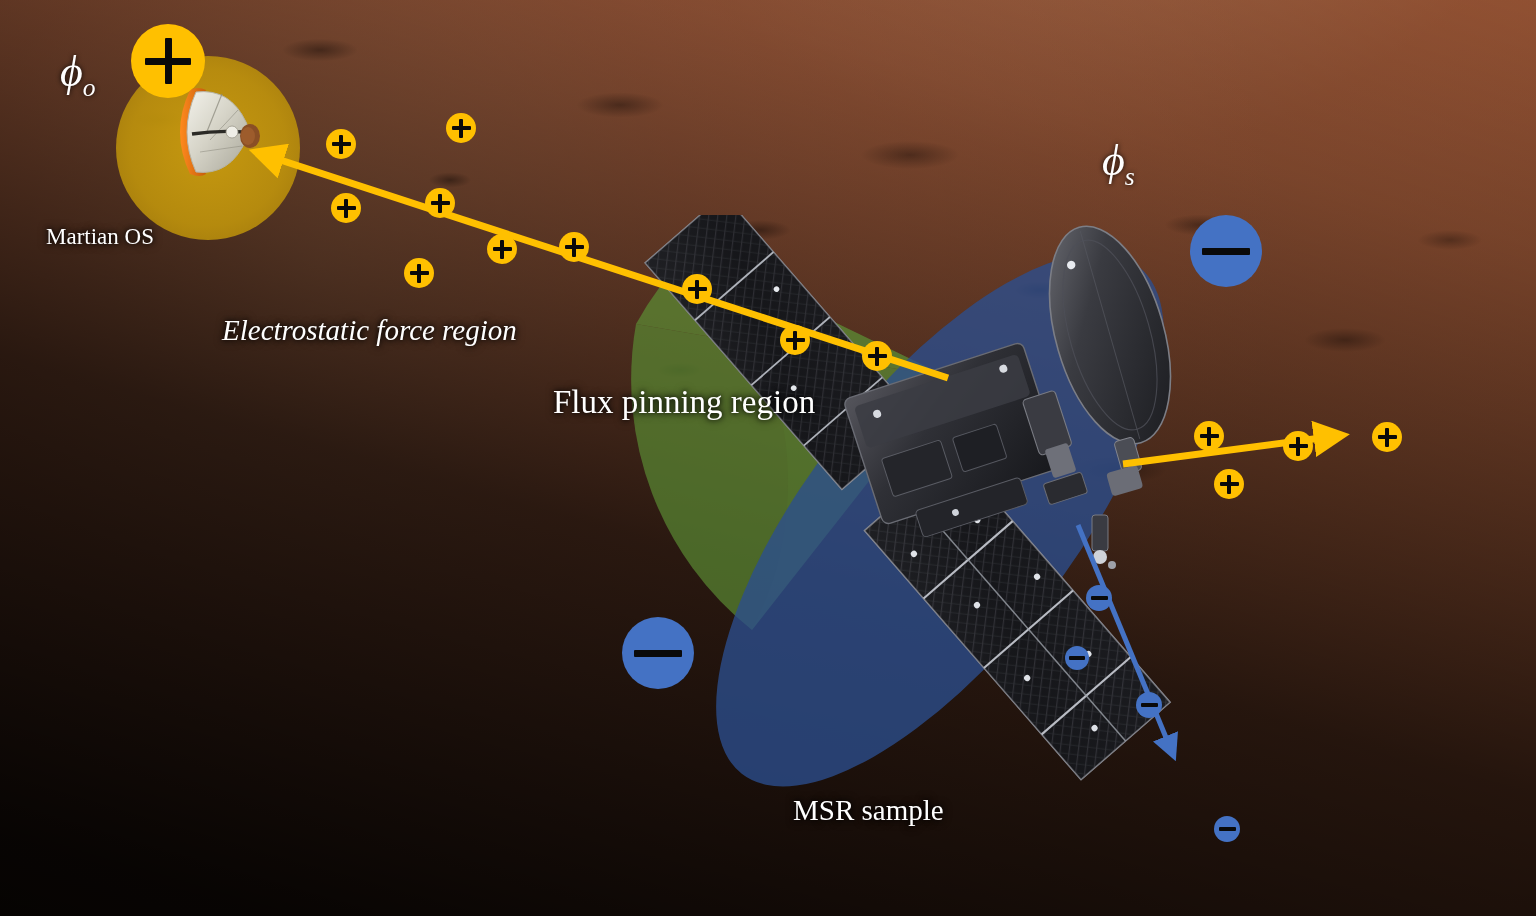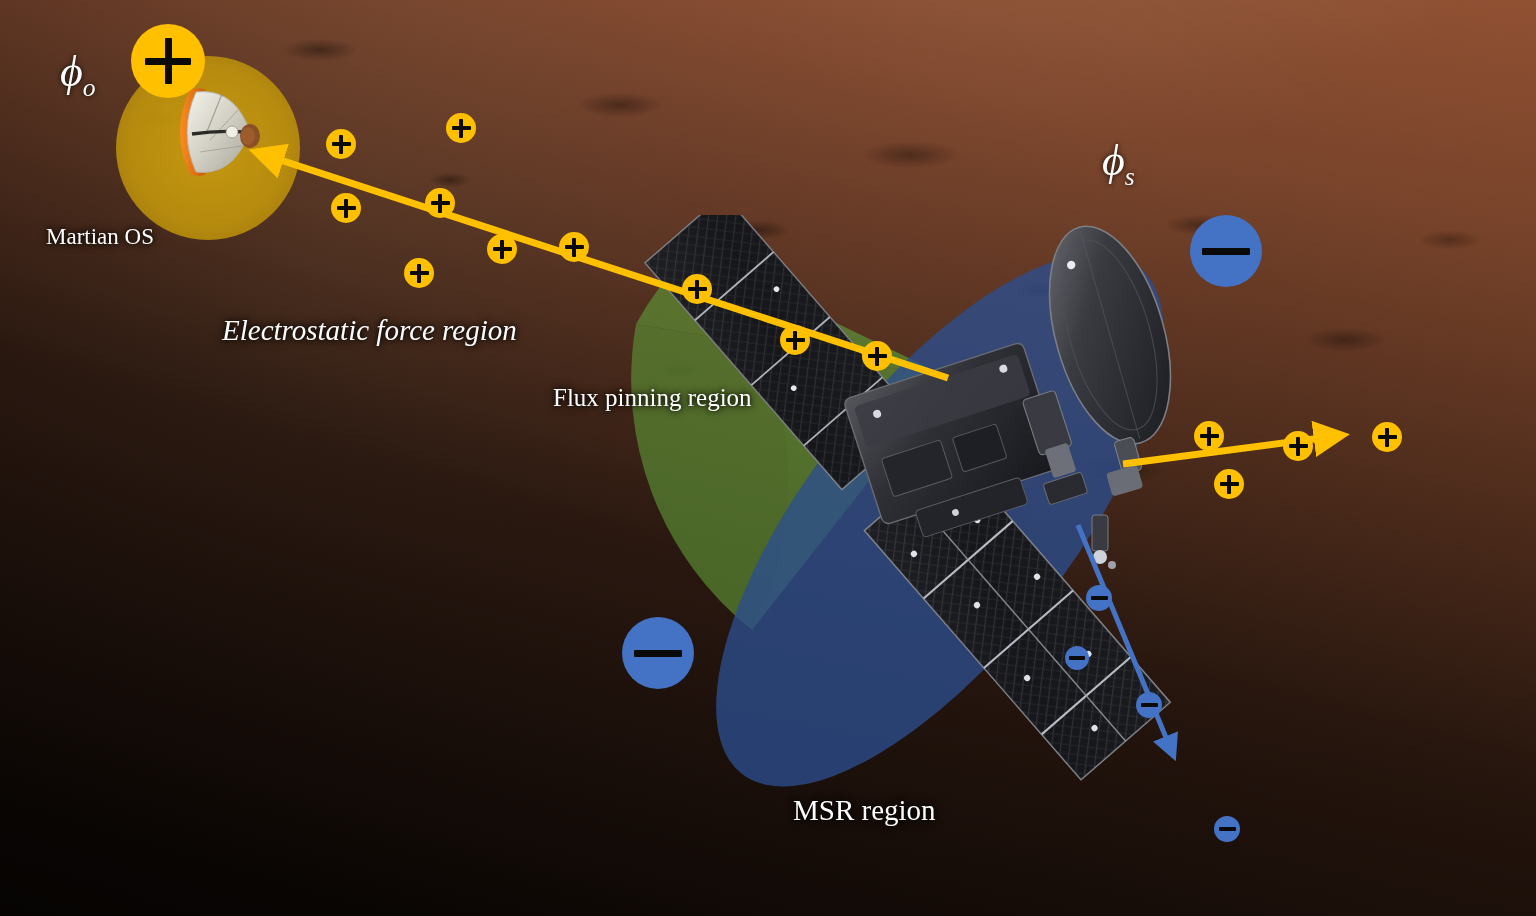--- a/index.html
+++ b/index.html
@@ -389,18 +389,18 @@
   </div>
 
   <div class="phi" style="left:1102px; top:135px; font-size:44px;">
     <span>ϕ</span><span class="sub">s</span>
   </div>
 
   <div class="label" style="left:38px; top:224px; font-size:23px;margin-left:8px;">Martian OS</div>
 
   <div class="label" style="left:222px; top:314px; font-size:29px;font-style:italic;">Electrostatic force region</div>
 
-  <div class="label" style="left:553px; top:384px; font-size:25px;">Flux pinning region</div>
-
-  <div class="label" style="left:793px; top:794px; font-size:29px;">MSR region</div>
+  <div class="label" style="left:553px; top:384px; font-size:33px;">Flux pinning region</div>
+
+  <div class="label" style="left:793px; top:794px; font-size:29px;">MSR sample</div>
 
 
 </div>
 
 </body></html>

